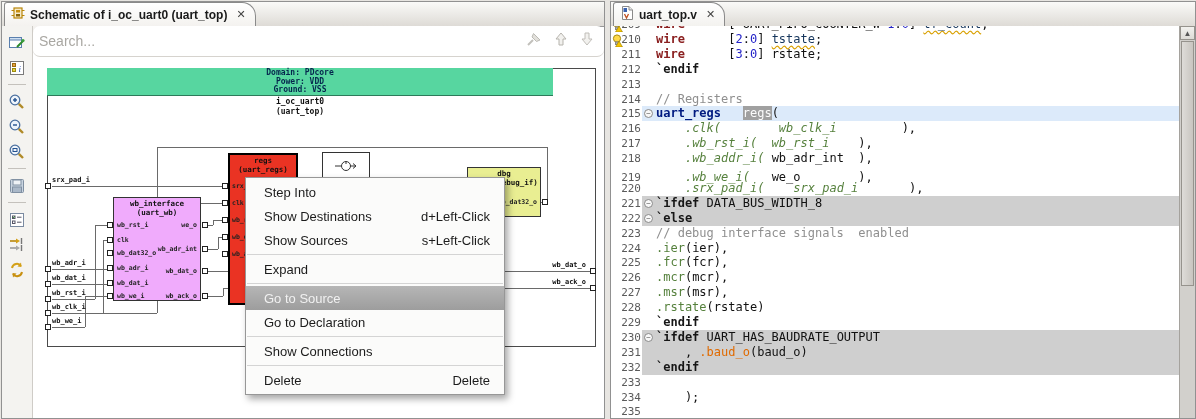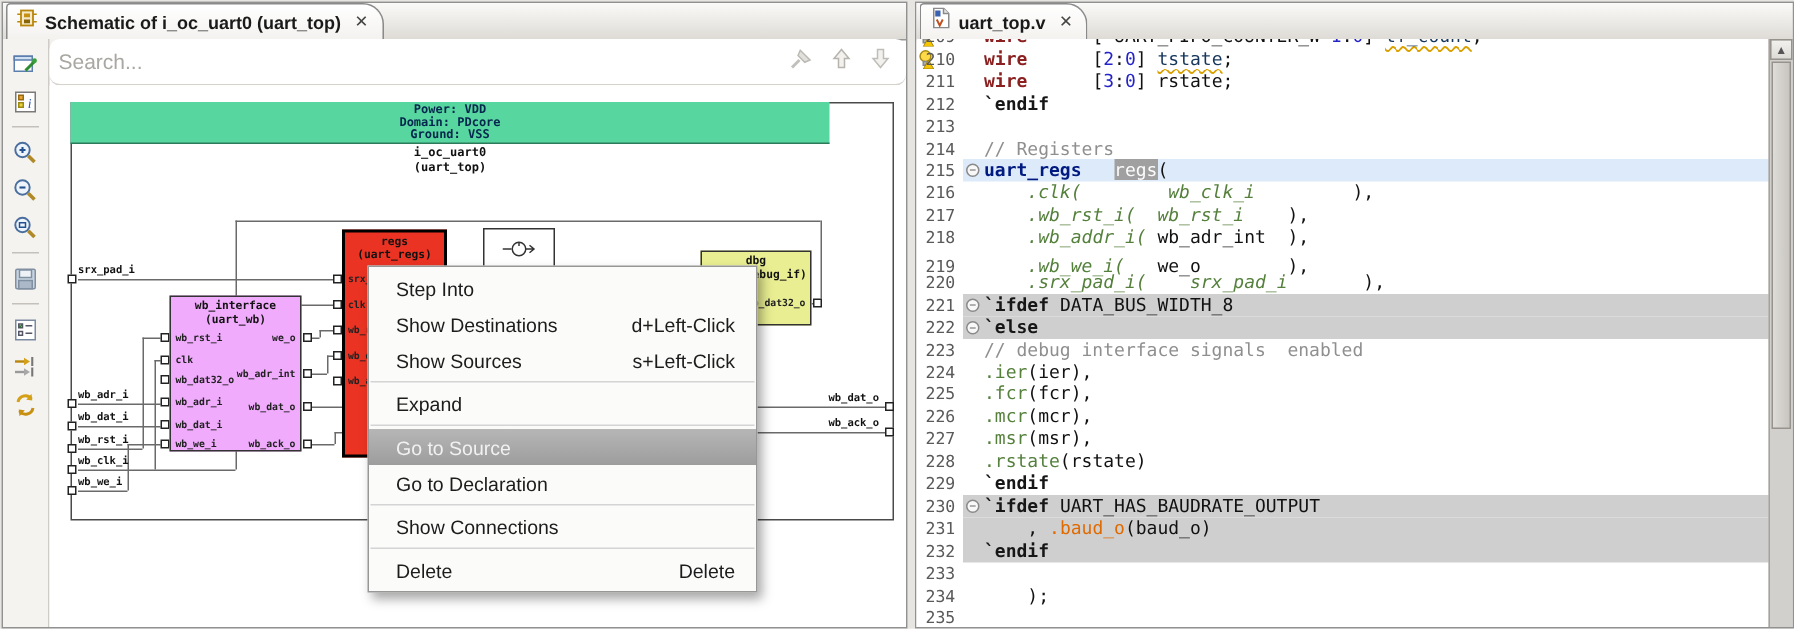--- a/index.html
+++ b/index.html
@@ -47,21 +47,21 @@
   .menu-item .accel{margin-left:30px;white-space:nowrap;}
   .menu-item.hl{background:linear-gradient(#b6b6b6,#9d9d9d);color:#f1f1f1;}
   .menu-sep{height:1px;background:#d4d4d4;margin:2px 1px;}
   
   #editor{position:absolute;left:0;top:24px;right:15px;bottom:0;overflow:hidden;background:#fff;}
   .row{position:absolute;left:0;width:100%;height:15px;}
   .band{position:absolute;left:31px;right:0;top:0;bottom:0;}
   .band.hl{background:#dceafa;}
   .band.gray{background:#cfcfcf;}
   .ann{position:absolute;left:1px;top:1px;width:11px;height:13px;}
-  .lnum{position:absolute;left:6px;width:24px;top:1px;
+  .lnum{position:absolute;left:6px;width:24px;top:1px;text-align:right;
     font:11px "DejaVu Sans Mono",monospace;color:#5a5a5a;}
   .fold{position:absolute;left:33px;top:3px;width:9px;height:9px;border:1px solid #8a8a8a;
     border-radius:50%;background:#f8f8f8;font-size:8px;line-height:8px;text-align:center;color:#555;box-sizing:border-box;}
   .code{position:absolute;left:45px;top:0;white-space:pre;
     font:12px "DejaVu Sans Mono",monospace;color:#111;line-height:15px;}
   .tk-kw{color:#8b2020;font-weight:bold;}
   .tk-dir{color:#161616;font-weight:bold;}
   .tk-num{color:#2424c8;}
   .tk-com{color:#8f8f8f;}
   .tk-typ{color:#001a80;font-weight:bold;}
@@ -334,22 +334,22 @@
     </div>
   <div id="vsb">
     <div class="btn">▲</div>
     <div class="thumb"></div>
   </div>
 </div>
 
 <div id="schem">
     <div class="frame" style="left: 47px; top: 68px; width: 547px; height: 277px;"></div>
     <div class="banner" style="left: 47px; top: 68px; width: 506px; height: 26px; background: rgb(87, 214, 160);">
+      <div>Domain: PDcore</div>
       <div>Power: VDD</div>
-      <div>Domain: PDcore</div>
       <div>Ground: VSS</div>
     </div>
     <div class="inst-title" style="left: 47px; top: 97px; width: 506px;">
       <div>i_oc_uart0</div>
       <div>(uart_top)</div>
     </div>
     <div class="wire" style="left: 157px; top: 147px; width: 390px; height: 1px;"></div>
     <div class="wire" style="left: 547px; top: 147px; width: 1px; height: 55px;"></div>
     <div class="wire" style="left: 541px; top: 202px; width: 6px; height: 1px;"></div>
     <div class="wire" style="left: 52px; top: 186px; width: 171px; height: 1px;"></div>

